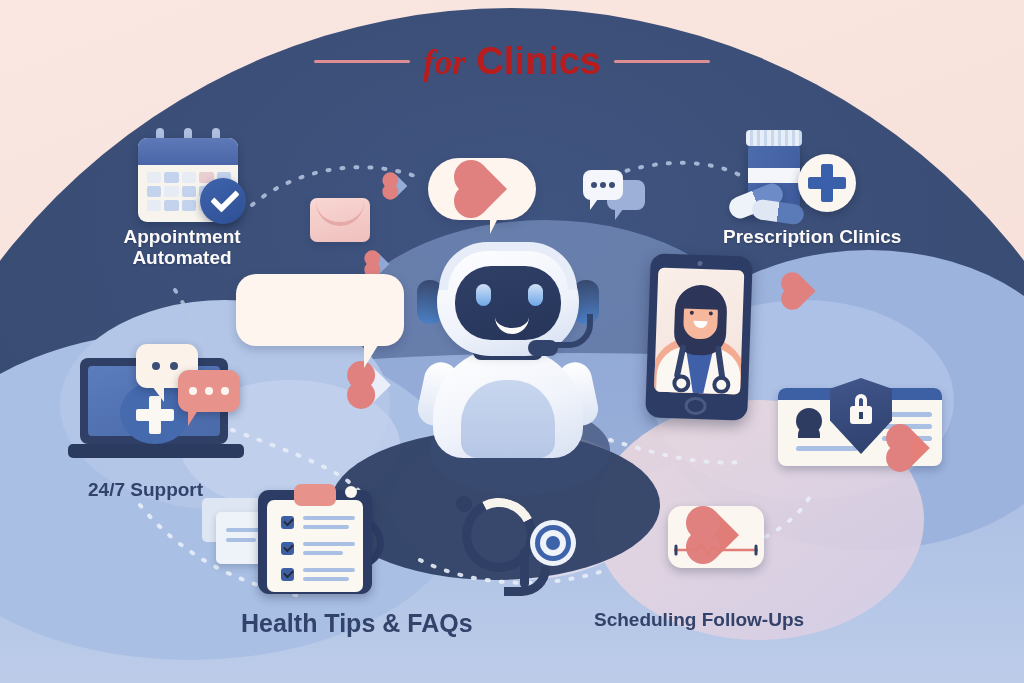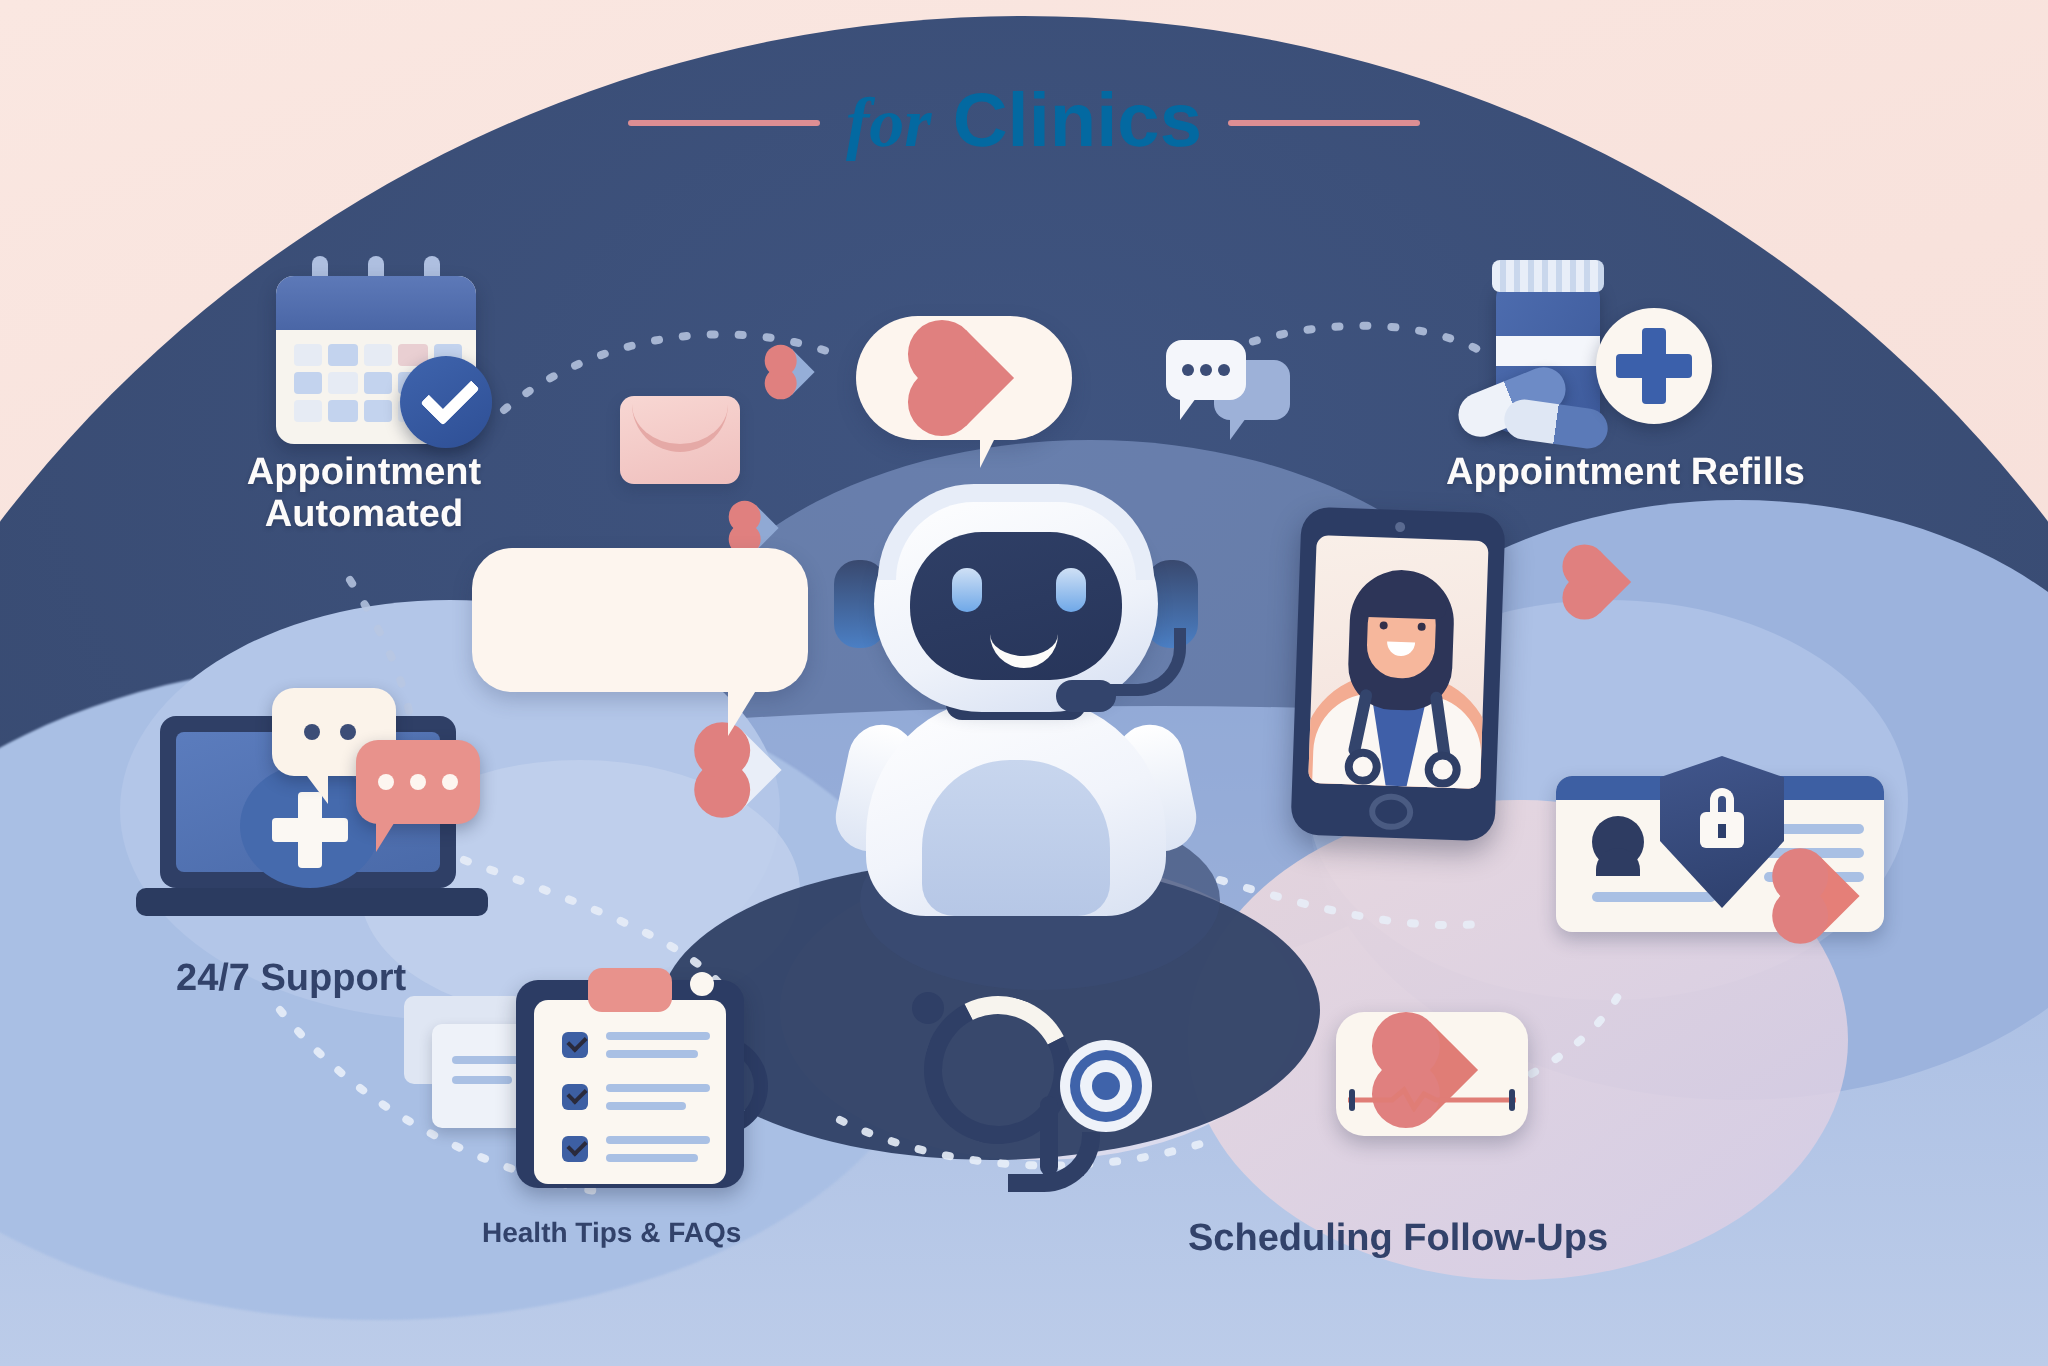--- a/index.html
+++ b/index.html
@@ -39,33 +39,33 @@
   .dots{position:absolute;left:0;top:0;width:1024px;height:683px;pointer-events:none;}
 
   
   .title-wrap{position:absolute;left:0;right:0;top:34px;text-align:center;}
   .title-main{
     font-size:53px;font-weight:bold;color:#fdf3ec;letter-spacing:-.5px;
     line-height:1.02;white-space:nowrap;
   }
   .sub-row{display:flex;align-items:center;justify-content:center;gap:13px;margin-top:6px;}
   .rule{width:96px;height:3px;background:#dd8e93;border-radius:2px;}
-  .title-sub{font-size:38px;font-weight:bold;color:#0369a1;white-space:nowrap;}
+  .title-sub{font-size:38px;font-weight:bold;color:#b91c1c;white-space:nowrap;}
   .title-sub .it{font-family:"Liberation Serif",serif;font-style:italic;font-weight:bold;font-size:35px;}
 
   
   .label{position:absolute;font-weight:bold;line-height:1.13;white-space:pre-line;}
   .label.light{color:#fdfbfa;text-shadow:0 1px 2px rgba(25,35,60,.35);}
   .label.dark{color:#32426a;}
 
   .lb-appt{left:112px;top:226px;font-size:19px;text-align:center;width:140px;}
   .lb-pres{left:723px;top:226px;font-size:19px;}
   .lb-247{left:88px;top:479px;font-size:19px;}
   .lb-pat{left:769px;top:479px;font-size:19px;}
-  .lb-tips{left:241px;top:609px;font-size:14px;}
+  .lb-tips{left:241px;top:609px;font-size:25px;}
   .lb-follow{left:594px;top:609px;font-size:19px;}
 
   
   .robot{position:absolute;left:415px;top:240px;width:185px;height:215px;}
   .r-body{position:absolute;left:18px;top:108px;width:150px;height:110px;border-radius:70px 70px 30px 30px;
     background:linear-gradient(160deg,#ffffff 0%,#f1f4fb 55%,#d8e1f2 100%);}
   .r-body-in{position:absolute;left:46px;top:140px;width:94px;height:78px;border-radius:44px 44px 16px 16px;
     background:linear-gradient(180deg,#c8d6ee,#b6c7e6);}
   .r-arm{position:absolute;width:34px;height:64px;border-radius:18px;background:linear-gradient(180deg,#ffffff,#dde5f4);}
   .r-arm.l{left:6px;top:122px;transform:rotate(12deg);}
@@ -315,21 +315,21 @@
     <div class="pill-bottle"></div>
     <div class="pill-label"></div>
     <div class="pill-cap"></div>
     <div class="cap1"></div>
     <div class="cap2"></div>
     <div class="cross-circ">
       <div class="cross v"></div>
         <div class="cross h"></div>
     </div>
   </div>
-  <div class="label light lb-pres">Appointment Refills</div>
+  <div class="label light lb-pres">Prescription Clinics</div>
 
   <div class="envelope">
     <div class="env-flap"></div>
   </div>
   <div class="fheart fh1">
     <div class="hshape h16" style="background:#95aed8"></div>
   </div>
   <div class="fheart fh2">
     <div class="hshape h16" style="background:#90a9d4"></div>
   </div>

